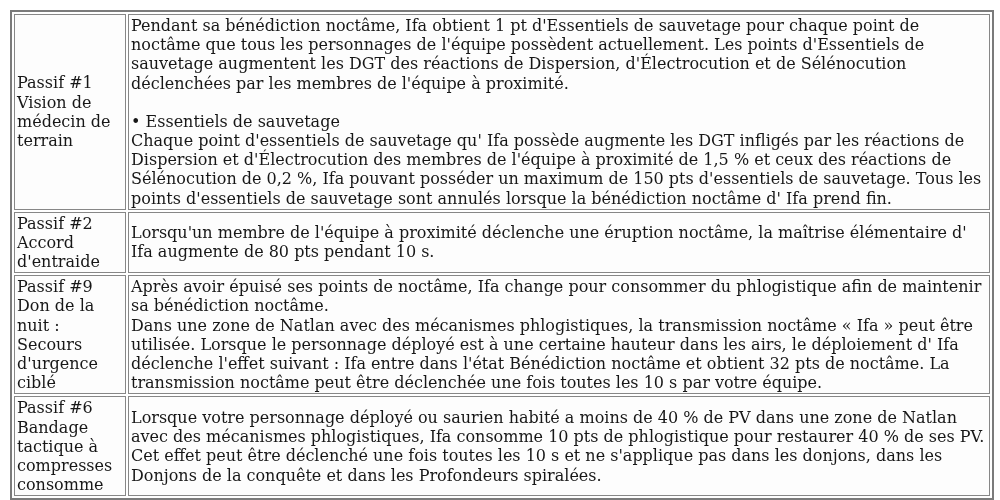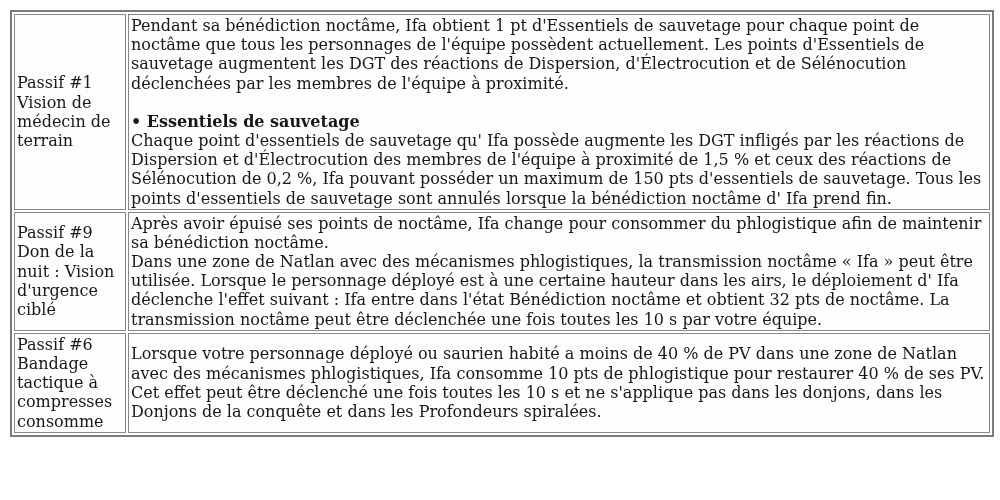--- a/index.html
+++ b/index.html
@@ -30,43 +30,52 @@
   td.c-left {
     width: 106px;
     margin-top: 12px;
   }
   .pname {
     font-weight: normal;
   }
   .para { margin: 0; }
   .bullet-heading {
     margin-top: 19px;
-    font-weight: bold;
+    font-weight: normal;
   }
 </style>
 </head>
 <body>
 
 <table class="passives">
   <tbody>
     <tr>
       <td class="c-left">
         <div>Passif #1</div>
         <div class="pname">Vision de médecin de terrain</div>
       </td>
       <td>
         <div class="para">Pendant sa bénédiction noctâme, Ifa obtient 1 pt d'Essentiels de sauvetage pour chaque point de noctâme que tous les personnages de l'équipe possèdent actuellement. Les points d'Essentiels de sauvetage augmentent les DGT des réactions de Dispersion, d'Électrocution et de Sélénocution déclenchées par les membres de l'équipe à proximité.</div>
         <div class="para bullet-heading">• Essentiels de sauvetage</div>
         <div class="para">Chaque point d'essentiels de sauvetage qu' Ifa possède augmente les DGT infligés par les réactions de Dispersion et d'Électrocution des membres de l'équipe à proximité de 1,5 % et ceux des réactions de Sélénocution de 0,2 %, Ifa pouvant posséder un maximum de 150 pts d'essentiels de sauvetage. Tous les points d'essentiels de sauvetage sont annulés lorsque la bénédiction noctâme d' Ifa prend fin.</div>
       </td>
     </tr>
     <tr>
       <td class="c-left">
+        <div>Passif #2</div>
+        <div class="pname">Accord d'entraide</div>
+      </td>
+      <td>
+        <div class="para">Lorsqu'un membre de l'équipe à proximité déclenche une éruption noctâme, la maîtrise élémentaire d' Ifa augmente de 80 pts pendant 10 s.</div>
+      </td>
+    </tr>
+    <tr>
+      <td class="c-left">
         <div>Passif #9</div>
-        <div class="pname">Don de la nuit : Vision d'urgence ciblé</div>
+        <div class="pname">Don de la nuit : Secours d'urgence ciblé</div>
       </td>
       <td>
         <div class="para">Après avoir épuisé ses points de noctâme, Ifa change pour consommer du phlogistique afin de maintenir sa bénédiction noctâme.</div>
         <div class="para">Dans une zone de Natlan avec des mécanismes phlogistiques, la transmission noctâme « Ifa » peut être utilisée. Lorsque le personnage déployé est à une certaine hauteur dans les airs, le déploiement d' Ifa déclenche l'effet suivant : Ifa entre dans l'état Bénédiction noctâme et obtient 32 pts de noctâme. La transmission noctâme peut être déclenchée une fois toutes les 10 s par votre équipe.</div>
       </td>
     </tr>
     <tr>
       <td class="c-left">
         <div>Passif #6</div>
         <div class="pname">Bandage tactique à compresses consomme</div>

